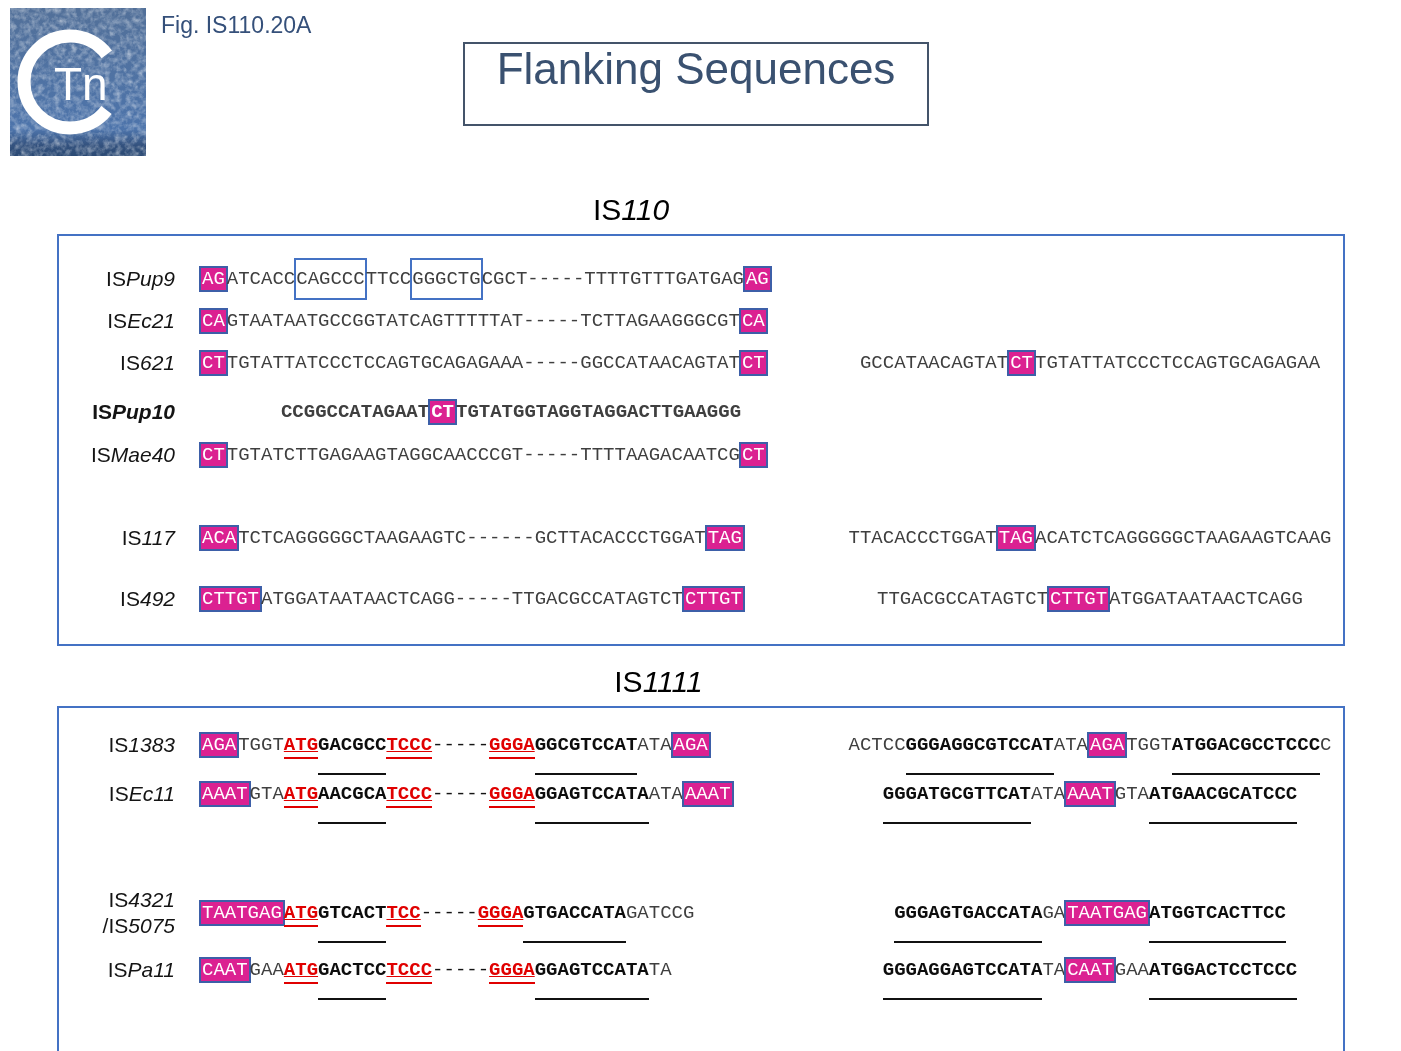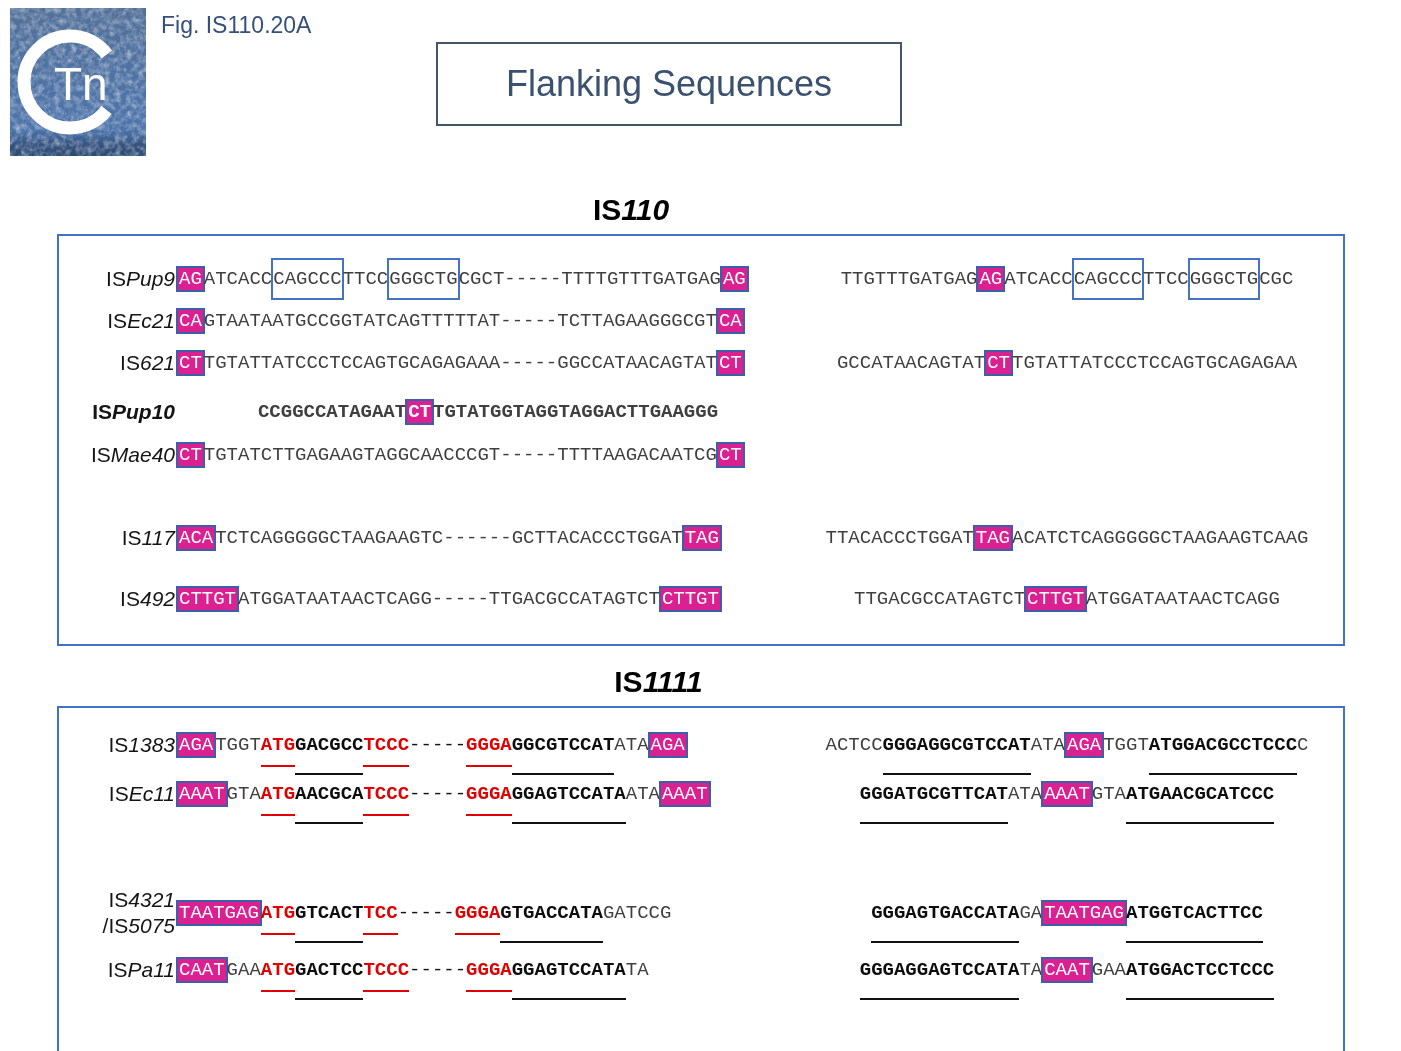--- a/index.html
+++ b/index.html
@@ -2,38 +2,38 @@
 <html style="--hl: #DB2191; --hl-border: #3D5FA8; --box-border: #4472C4; --panel-border: #4472C4; --red: #E00000;"><head>
 <meta charset="utf-8">
 <style>
   html,body{margin:0;padding:0;background:#fff;}
   .canvas{position:relative;width:1401px;height:1051px;background:#fff;
           font-family:"Liberation Sans",sans-serif;overflow:hidden;}
 
   
   .logo{position:absolute;left:10px;top:8px;width:128px;height:148px;}
   .fig-label{position:absolute;left:161px;top:12px;font-size:23px;color:#35507a;}
-  .title-box{position:absolute;left:436px;top:42px;width:462px;height:80px;
-             border:2px solid #44546a;display:flex;align-items:center;justify-content:center;
-             font-size:36px;color:#3a5170;}
+  .title-box{position:absolute;left:463px;top:42px;width:462px;height:80px;
+             border:2px solid #44546a;display:flex;justify-content:center;
+             font-size:44px;color:#3a5170;}
 
   
   .sec{position:absolute;left:57px;width:1288px;}
   #sec110{top:190px;}
   #sec1111{top:662px;}
-  .sec-heading{margin:0;font-size:30px;font-weight:700;color:#000;text-align:center;height:44px;line-height:40px;}
+  .sec-heading{margin:0;font-size:30px;font-weight:400;color:#000;text-align:center;height:44px;line-height:40px;}
   #sec110 .sec-heading{padding-right:140px;}
   #sec1111 .sec-heading{padding-right:85px;}
   .it{font-style:italic;}
   .panel{border:2px solid var(--panel-border,#4472c4);background:#fff;box-sizing:border-box;}
   #sec110 .panel{height:412px;padding:30px 8px 0 6px;}
   #sec1111 .panel{height:368px;padding:24px 8px 0 6px;}
 
   
-  .row{display:grid;grid-template-columns:112px 622px auto;column-gap:0;align-items:center;}
+  .row{display:grid;grid-template-columns:112px 622px auto;column-gap:23px;align-items:center;}
   #sec110 .row{margin-top:16px;}
   #sec110 .row:nth-child(1){margin-top:0;}
   #sec110 .row:nth-child(4){margin-top:23px;font-weight:bold;}
   #sec110 .row:nth-child(5){margin-top:17px;}
   #sec110 .row:nth-child(6){margin-top:57px;}
   #sec110 .row:nth-child(7){margin-top:35px;}
   #sec1111 .row{margin-top:23px;}
   #sec1111 .row:nth-child(1){margin-top:0;}
   #sec1111 .row:nth-child(3){margin-top:80px;}
   #sec1111 .row:nth-child(4){margin-top:18px;}
@@ -42,21 +42,21 @@
   .seq{font-family:"Liberation Mono","DejaVu Sans Mono",monospace;font-size:19px;line-height:26px;
        white-space:nowrap;color:#3f3f3f;}
   .seq-right{text-align:center;}
 
   
   .sg-p{}
   .sg-d{color:#141414;}
   .sg-h{background:var(--hl,#db2191);color:#fff;border:2px solid var(--hl-border,#3d5fa8);
         padding:0 1px;margin:0 -1px;}
   .sg-b{border:2px solid var(--box-border,#4472c4);padding:8px 0;margin:0 -1px;}
-  .sg-r{color:var(--red,#e00000);font-weight:700;border-bottom:2px solid var(--red,#e00000);padding-bottom:9px;}
+  .sg-r{color:var(--red,#e00000);font-weight:700;border-bottom:2px solid var(--red,#e00000);padding-bottom:1px;text-decoration:underline;}
   .sg-k{color:#0d0d0d;font-weight:700;border-bottom:2px solid #111;padding-bottom:17px;}
 </style>
 </head>
 <body>
 
 <div class="canvas">
 
   <div class="logo">
     <svg width="136" height="148" viewBox="0 0 136 148">
       <defs>
@@ -85,21 +85,20 @@
   </div>
 
   <section class="sec" id="sec110">
     <h2 class="sec-heading"><span>IS</span><span class="it">110</span></h2>
     <div class="panel">
         <div class="row">
           <div class="rowlabel">
             <div><span>IS</span><span class="it">Pup9</span></div>
           </div>
           <div class="seq seq-left"><span class="sg-h">AG</span><span class="sg-p">ATCACC</span><span class="sg-b">CAGCCC</span><span class="sg-p">TTCC</span><span class="sg-b">GGGCTG</span><span class="sg-p">CGCT-----TTTTGTTTGATGAG</span><span class="sg-h">AG</span></div>
-          <div class="seq seq-right"><span class="sg-p">TTGTTTGATGAG</span><span class="sg-h">AG</span><span class="sg-p">ATCACC</span><span class="sg-b">CAGCCC</span><span class="sg-p">TTCC</span><span class="sg-b">GGGCTG</span><span class="sg-p">CGC</span></div>
         </div>
         <div class="row">
           <div class="rowlabel">
             <div><span>IS</span><span class="it">Ec21</span></div>
           </div>
           <div class="seq seq-left"><span class="sg-h">CA</span><span class="sg-p">GTAATAATGCCGGTATCAGTTTTTAT-----TCTTAGAAGGGCGT</span><span class="sg-h">CA</span></div>
           <div class="seq seq-right"></div>
         </div>
         <div class="row">
           <div class="rowlabel">

